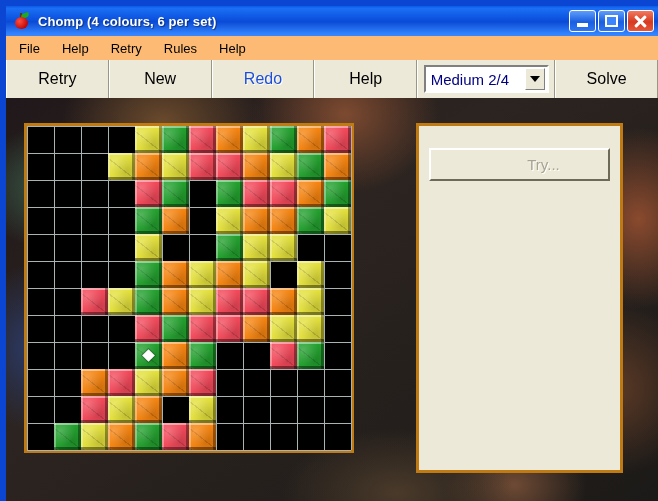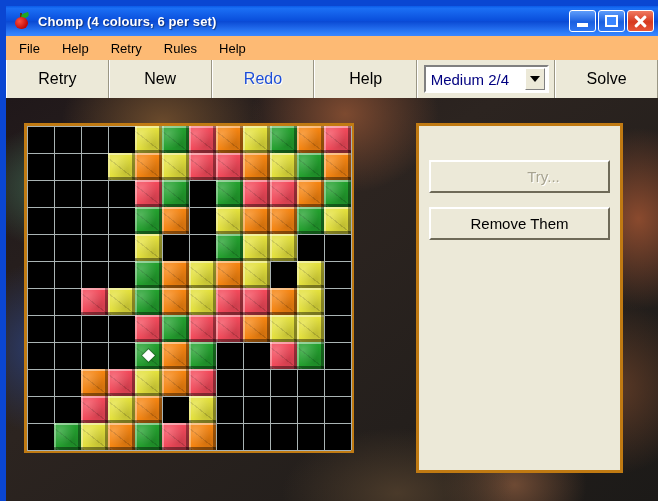--- a/index.html
+++ b/index.html
@@ -148,21 +148,21 @@
     border:2px solid;border-color:#ffffff #6e6a58 #6e6a58 #ffffff;
     margin-bottom:14px;cursor:default;white-space:nowrap;
   }
   .pbtn.disabled{color:#a7a390;text-shadow:1px 1px 0 #fff;}
   .hintbox{
     width:100%;height:100px;box-sizing:border-box;
     background:#ece9d8;border:1px solid #b3b0a0;
     font-size:14px;color:#000;text-align:center;line-height:17px;
     padding:5px 4px;margin-bottom:22px;
   }
-  .sp-top{margin-top:22px;padding-left:48px;}
+  .sp-top{margin-top:10px;padding-left:48px;}
   .sp-mid{margin-top:2px;}
 </style>
 </head>
 <body>
 
 <div id="app">
   <div class="win-frame">
 
     <div class="titlebar">
       <div class="title-icon">
@@ -780,18 +780,17 @@
               <div class="top-hl"></div>
               <div class="left-hl"></div>
               <div class="bot-sh"></div>
               <div class="right-sh"></div>
             </div>
           </div>
       </div>
 
       <div class="panel">
         <div class="pbtn disabled sp-top">Try...</div>
-        <div class="pbtn">Remove Them</div>
       </div>
 
     </div>
   </div>
 </div>
 
 </body></html>

